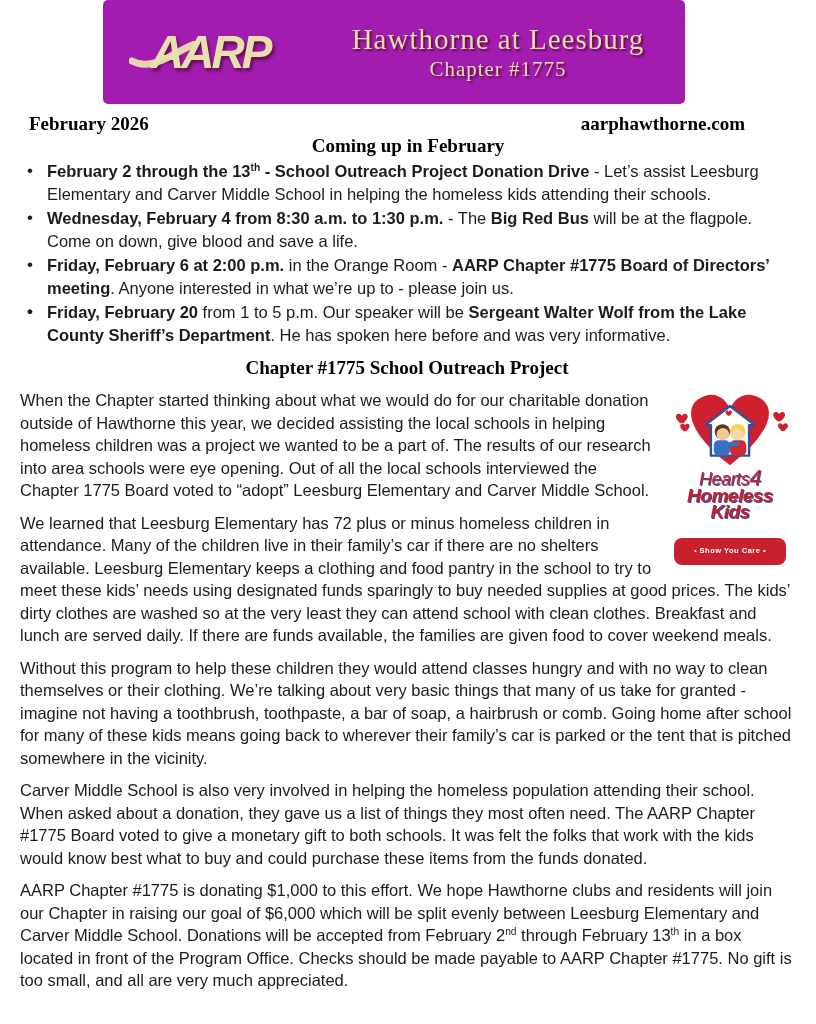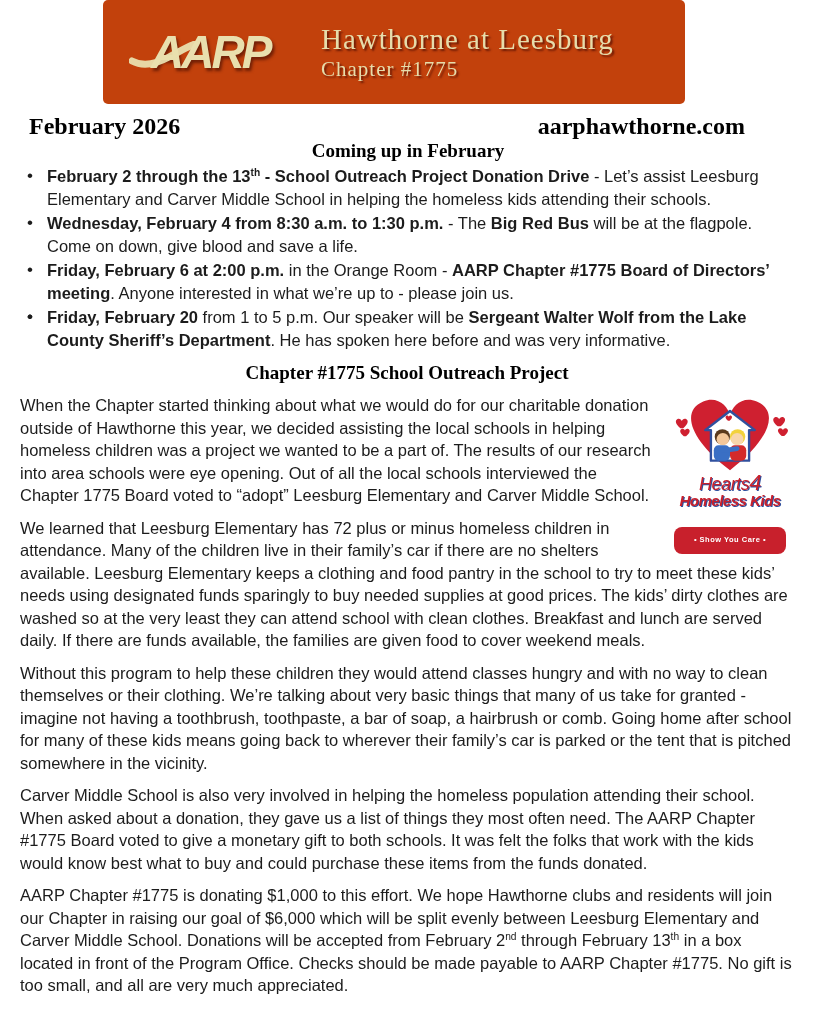--- a/index.html
+++ b/index.html
@@ -3,41 +3,41 @@
 <meta charset="utf-8">
 <style>
   html,body{margin:0;padding:0;background:#ffffff;}
   body{
     width:816px;height:1024px;overflow:hidden;position:relative;
     font-family:"Liberation Sans",sans-serif;color:#1c1c1c;
     -webkit-font-smoothing:antialiased;
   }
   
   .banner{
-    margin:0 0 0 103px;width:582px;height:104px;background:#c2410c;
+    margin:0 0 0 103px;width:582px;height:104px;background:#a21caf;
     border-radius:5px;display:flex;align-items:center;box-sizing:border-box;
   }
   .aarp-wrap{position:relative;margin-left:48px;width:170px;flex:0 0 auto;}
   .aarp-text{
     font-family:"Liberation Sans",sans-serif;font-weight:900;font-size:46px;
     letter-spacing:-3px;color:#e9dfae;font-style:italic;
     text-shadow:2px 3px 3px rgba(50,5,0,.55);
   }
   .aarp-swoosh{position:absolute;left:-22px;bottom:10px;}
-  .banner-titles{flex:1;text-align:left;color:#e6dcab;
+  .banner-titles{flex:1;text-align:center;color:#e6dcab;
     font-family:"Liberation Serif",serif;
     text-shadow:2px 2px 2px rgba(60,5,0,.65);
     line-height:1.15;padding-right:10px;}
   .banner-title1{font-size:29px;letter-spacing:1px;}
   .banner-title2{font-size:21px;letter-spacing:1px;}
   
   .header-row{
     display:flex;justify-content:space-between;align-items:baseline;
     margin:9px 71px 0 29px;
-    font-family:"Liberation Serif",serif;font-weight:700;font-size:24px;color:#000;
+    font-family:"Liberation Serif",serif;font-weight:700;font-size:19px;color:#000;
   }
   
   .section-heading{
     text-align:center;font-family:Liberation Serif, serif;font-weight:700;
     font-size:19px;color:#000;line-height:22px;margin:0;
   }
   
   ul.events{list-style:none;margin:3px 22px 0 20px;padding:0;
     font-size:16.5px;line-height:23px;}
   ul.events li{position:relative;padding-left:27px;margin:0 0 1px 0;}
@@ -52,21 +52,21 @@
     float:right;width:128px;margin:4px 0 6px 12px;text-align:center;
     shape-outside:inset(0);
   }
   .hearts-logo svg{display:block;margin:0 auto;}
   .hearts-line1{
     font-weight:400;font-style:italic;font-size:18px;color:#c8202c;
     line-height:17px;letter-spacing:-0.5px;
     text-shadow:1px 1px 0 #30509e;
   }
   .hearts-line2{
-    font-weight:700;font-style:italic;font-size:15px;color:#c8202c;
+    font-weight:700;font-style:italic;font-size:19px;color:#c8202c;
     line-height:16px;letter-spacing:-0.5px;
     text-shadow:1px 1px 0 #30509e;
   }
   .hearts-ribbon{
     display:inline-block;background:#c8202c;color:#fff;
     font-size:7.5px;font-weight:700;letter-spacing:.5px;
     padding:2px 20px;border-radius:8px;margin-top:18px;
   }
 </style>
 </head>

